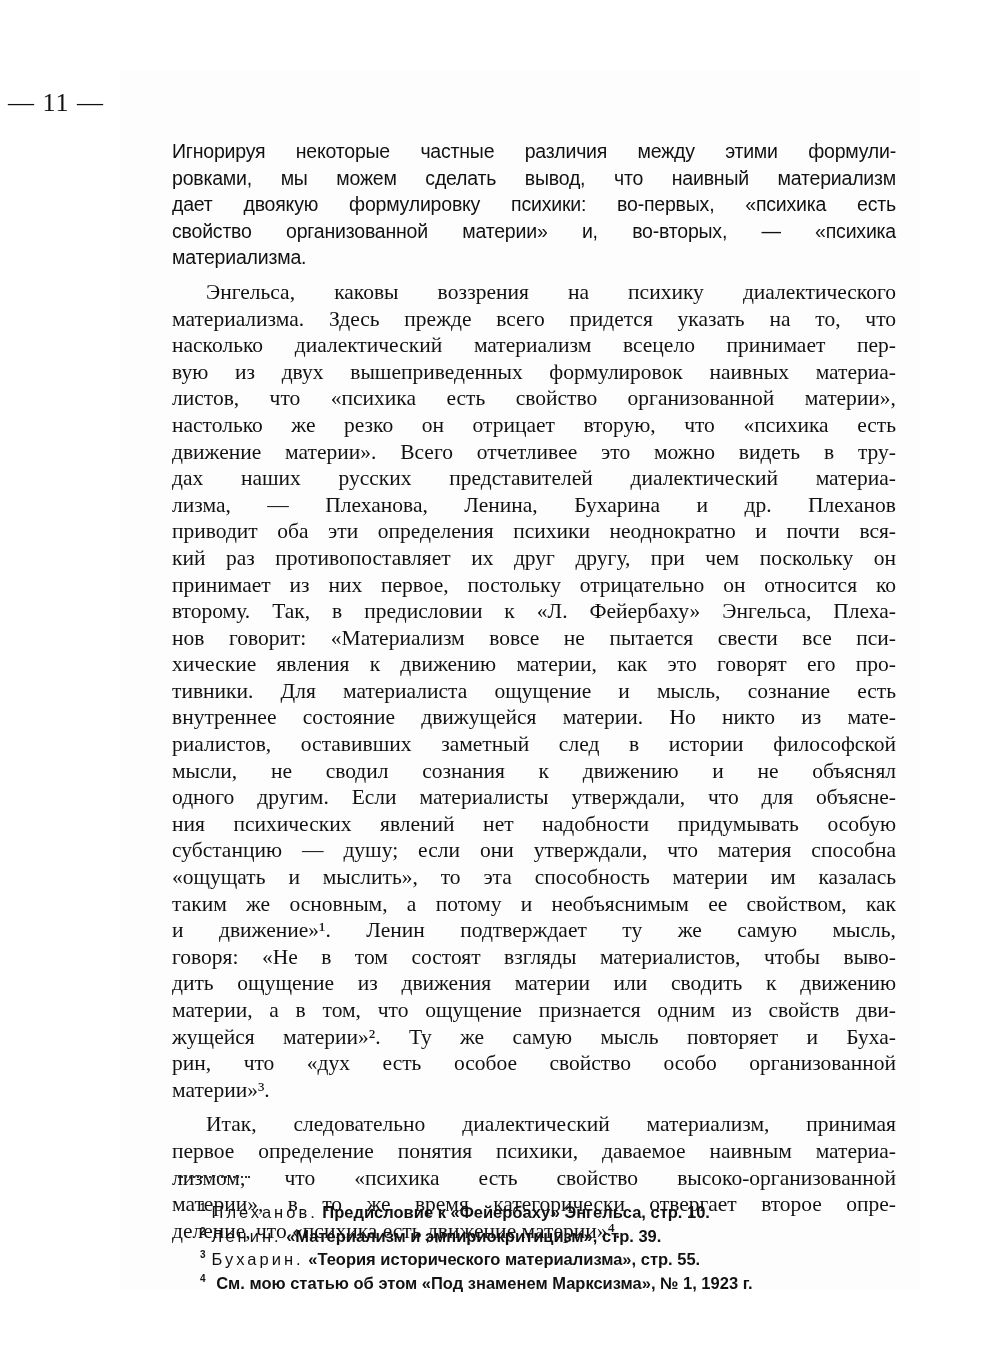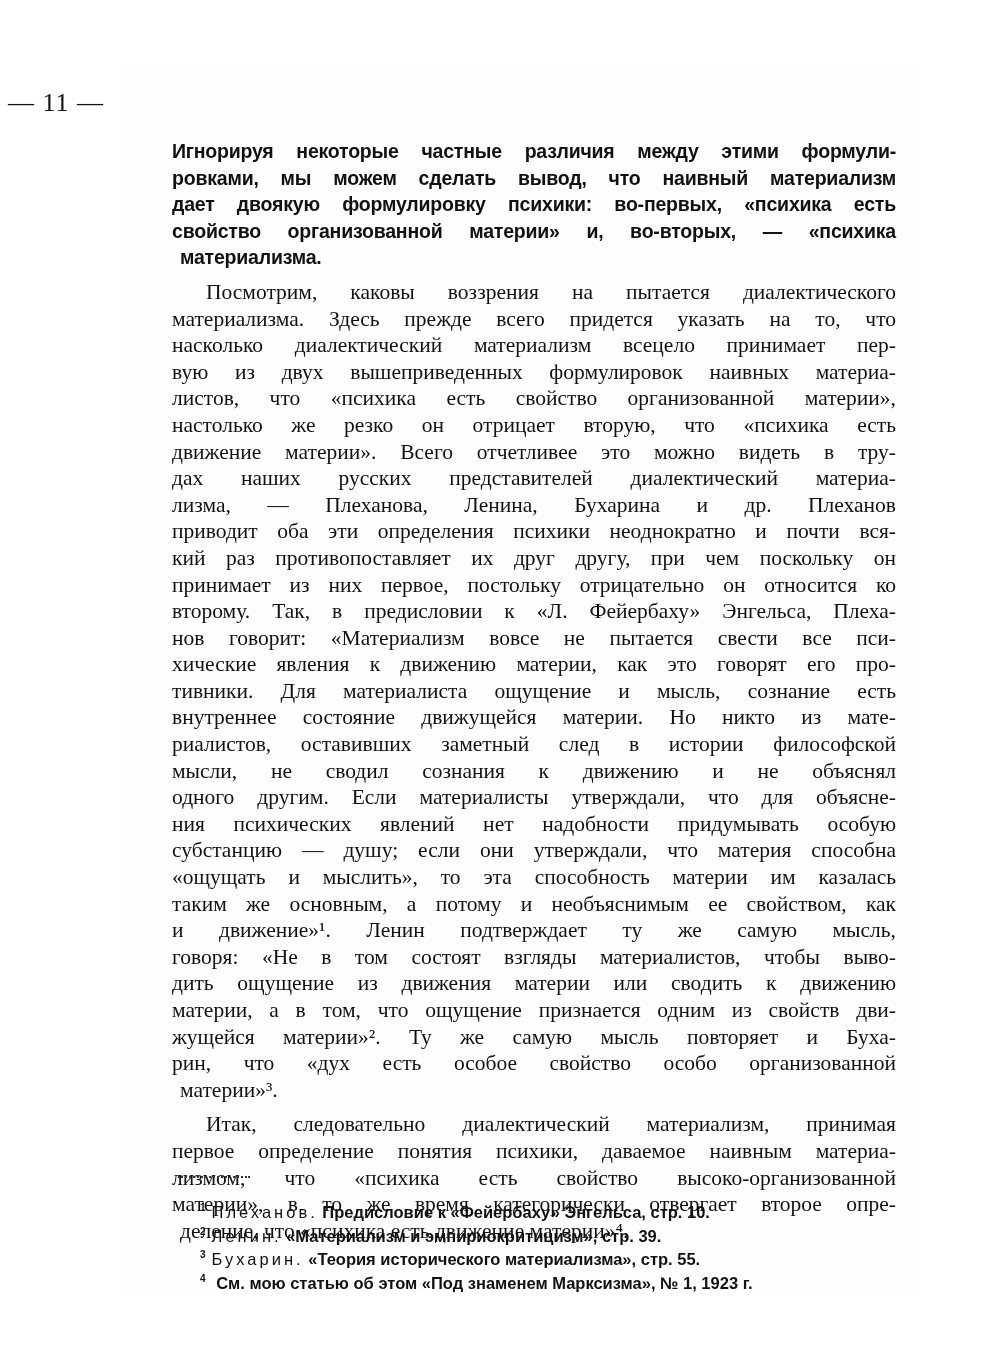--- a/index.html
+++ b/index.html
@@ -17,22 +17,22 @@
       font-family: "Liberation Serif", serif; font-size: 26px; color: #111;
       letter-spacing: 1px;
       padding-left: 8px;
     }
     .body-text {
       position: absolute; left: 172px; top: 138px; width: 724px;
       font-family: "Liberation Serif", serif; font-size: 21.5px; color: #111;
       line-height: 26.6px;
     }
     .line { display: block; white-space: nowrap; text-align: justify; text-align-last: justify; height: 26.6px; overflow: visible; }
-    .line.last { text-align-last: left; margin-left: 8px; }
-    .para1 .line { font-family: "Liberation Sans", sans-serif; font-weight: bold; font-size: 19.5px; letter-spacing: -0.2px; }
+    .line.last { text-align-last: left; }
+    .para1 .line { font-family: "Liberation Sans", sans-serif; font-weight: normal; font-size: 19.5px; letter-spacing: -0.2px; }
     .indent { padding-left: 34px; }
     .gap { height: 8px; display: block; }
     .footnote-rule {
       position: absolute; left: 178px; top: 1176px; width: 72px; height: 0;
       border-top: 2px dotted #333;
     }
     .footnotes {
       position: absolute; left: 200px; top: 1190px; width: 680px;
       font-family: "Liberation Sans", sans-serif; font-size: 16.5px; color: #111;
       line-height: 20px; font-weight: bold; margin-top: 8px;
@@ -52,21 +52,21 @@
   <div class="body-text">
     <div class="para1">
       <span class="line">Игнорируя некоторые частные различия между этими формули-</span>
       <span class="line">ровками, мы можем сделать вывод, что наивный материализм</span>
       <span class="line">дает двоякую формулировку психики: во-первых, «психика есть</span>
       <span class="line">свойство организованной материи» и, во-вторых, — «психика</span>
       <span class="line last">материализма.</span>
     </div>
     <span class="gap"></span>
     <div class="para2">
-      <span class="line indent">Посмотрим, каковы воззрения на пытается диалектического</span>
+      <span class="line indent">Энгельса, каковы воззрения на психику диалектического</span>
       <span class="line">материализма. Здесь прежде всего придется указать на то, что</span>
       <span class="line">насколько диалектический материализм всецело принимает пер-</span>
       <span class="line">вую из двух вышеприведенных формулировок наивных материа-</span>
       <span class="line">листов, что «психика есть свойство организованной материи»,</span>
       <span class="line">настолько же резко он отрицает вторую, что «психика есть</span>
       <span class="line">движение материи». Всего отчетливее это можно видеть в тру-</span>
       <span class="line">дах наших русских представителей диалектический материа-</span>
       <span class="line">лизма, — Плеханова, Ленина, Бухарина и др. Плеханов</span>
       <span class="line">приводит оба эти определения психики неоднократно и почти вся-</span>
       <span class="line">кий раз противопоставляет их друг другу, при чем поскольку он</span>

